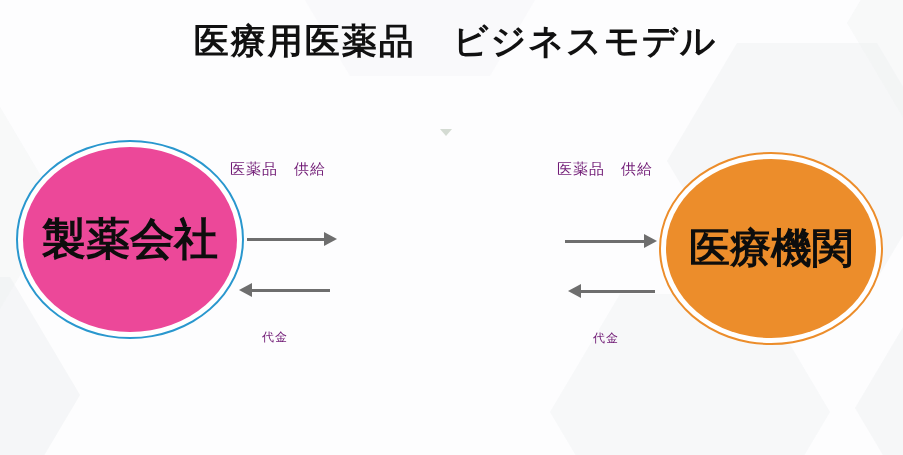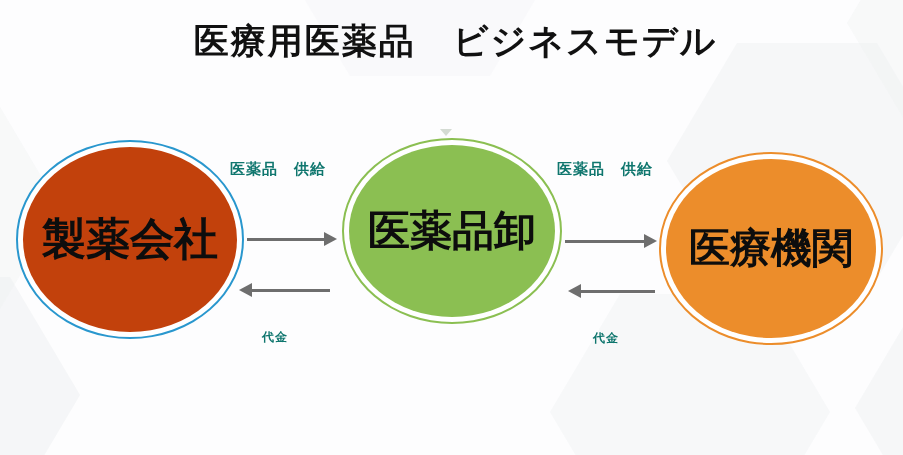--- a/index.html
+++ b/index.html
@@ -48,21 +48,21 @@
     border-top:7px solid transparent; border-bottom:7px solid transparent;
     border-left:13px solid #6e6e6e;
   }
   .arrow.dir-left::before {
     content:""; position:absolute; left:-13px; top:-6px;
     border-top:7px solid transparent; border-bottom:7px solid transparent;
     border-right:13px solid #6e6e6e;
   }
 
   .flow-label {
-    position:absolute; font-weight:bold; color:#0f766e; white-space:pre;
+    position:absolute; font-weight:normal; color:#701a75; white-space:pre;
   }
   .flow-label.supply { font-size:15px; letter-spacing:1px; }
   .flow-label.payment { font-size:12px; letter-spacing:1px; }
 
   .handle-triangle {
     position:absolute; width:0; height:0;
     border-left:6px solid transparent; border-right:6px solid transparent;
     border-top:7px solid #b3bfae; opacity:.55;
   }
 </style>
@@ -75,32 +75,27 @@
   <div class="hex" style="left:847px; top:-95px; width:280px; height:236px; opacity:.35;"></div>
   <div class="hex" style="left:550px; top:294px; width:280px; height:236px; opacity:.40;"></div>
   <div class="hex" style="left:855px; top:290px; width:280px; height:236px; opacity:.45;"></div>
   <div class="hex" style="left:-200px;top:277px; width:280px; height:236px; opacity:.55;"></div>
   <div class="hex" style="left:-220px;top:90px;  width:280px; height:236px; opacity:.35;"></div>
   <div class="hex" style="left:280px; top:-160px;width:280px; height:236px; opacity:.25;"></div>
 
   <div class="page-title">医療用医薬品　ビジネスモデル</div>
 
   <div class="node node-0" style="left: 16px; top: 140px; width: 228px; height: 199px; border-color: rgb(41, 151, 206);">
-    <div class="node-inner" style="background: #c2410c;">
+    <div class="node-inner" style="background: #ec4899;">
       <span class="node-label">製薬会社</span>
     </div>
   </div>
 
   <div class="handle-triangle" style="left:440px; top:129px;"></div>
 
-  <div class="node node-1" style="left: 342px; top: 138px; width: 220px; height: 186px; border-color: rgb(139, 191, 82);">
-    <div class="node-inner" style="background: rgb(139, 191, 82);">
-      <span class="node-label">医薬品卸</span>
-    </div>
-  </div>
 
   <div class="node node-2" style="left: 659px; top: 152px; width: 224px; height: 193px; border-color: rgb(236, 141, 43);">
     <div class="node-inner" style="background: rgb(236, 141, 43);">
       <span class="node-label">医療機関</span>
     </div>
   </div>
 
   <div class="flow-label supply" style="left:230px; top:160px;">医薬品　供給</div>
   <div class="arrow dir-right" style="left:247px; top:238px; width:77px;"></div>
   <div class="arrow dir-left" style="left:252px; top:289px; width:78px;"></div>

